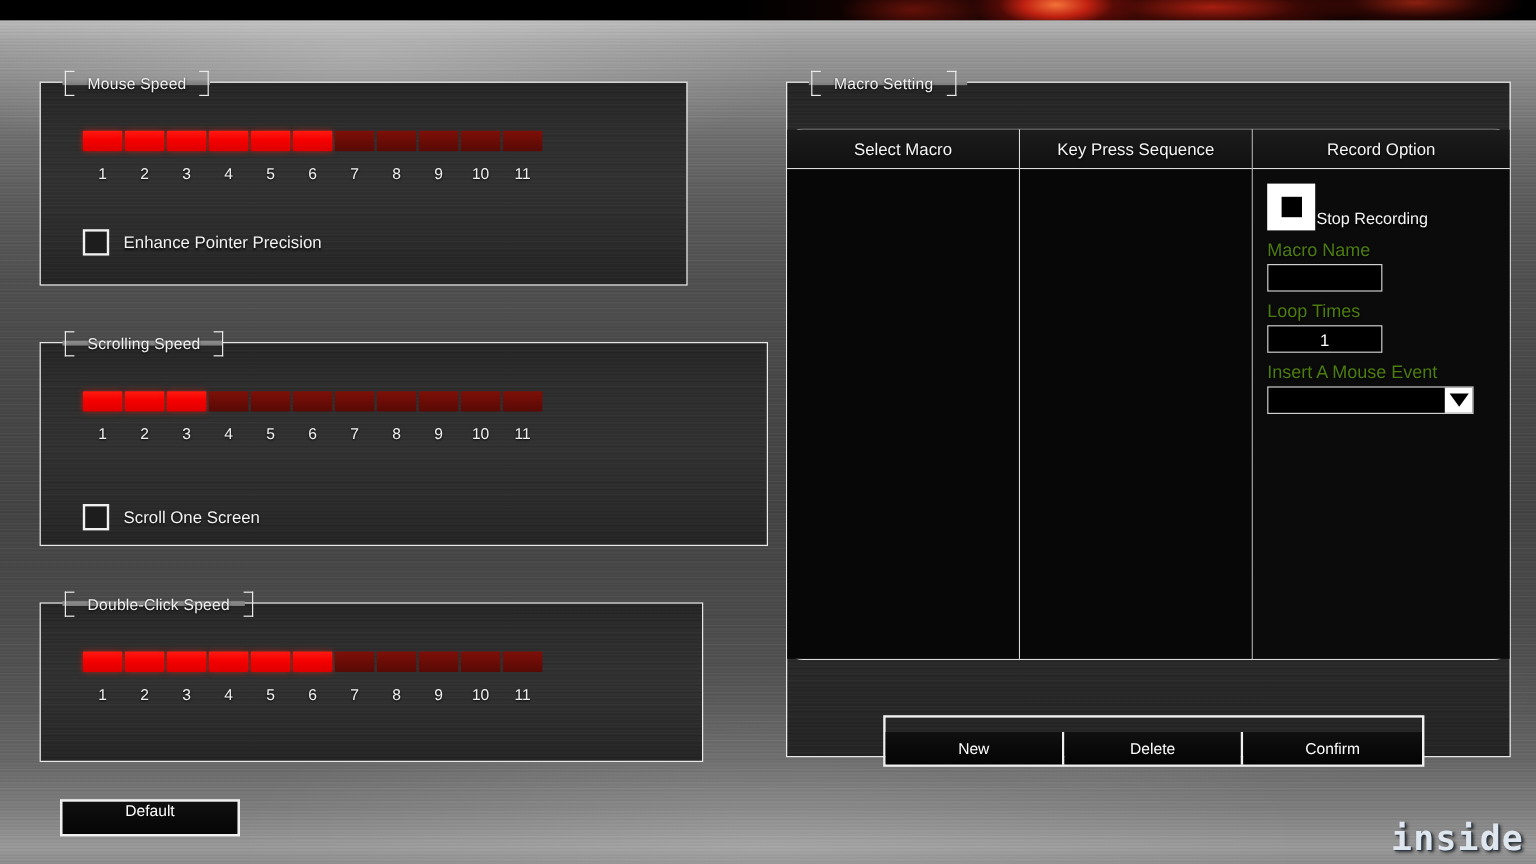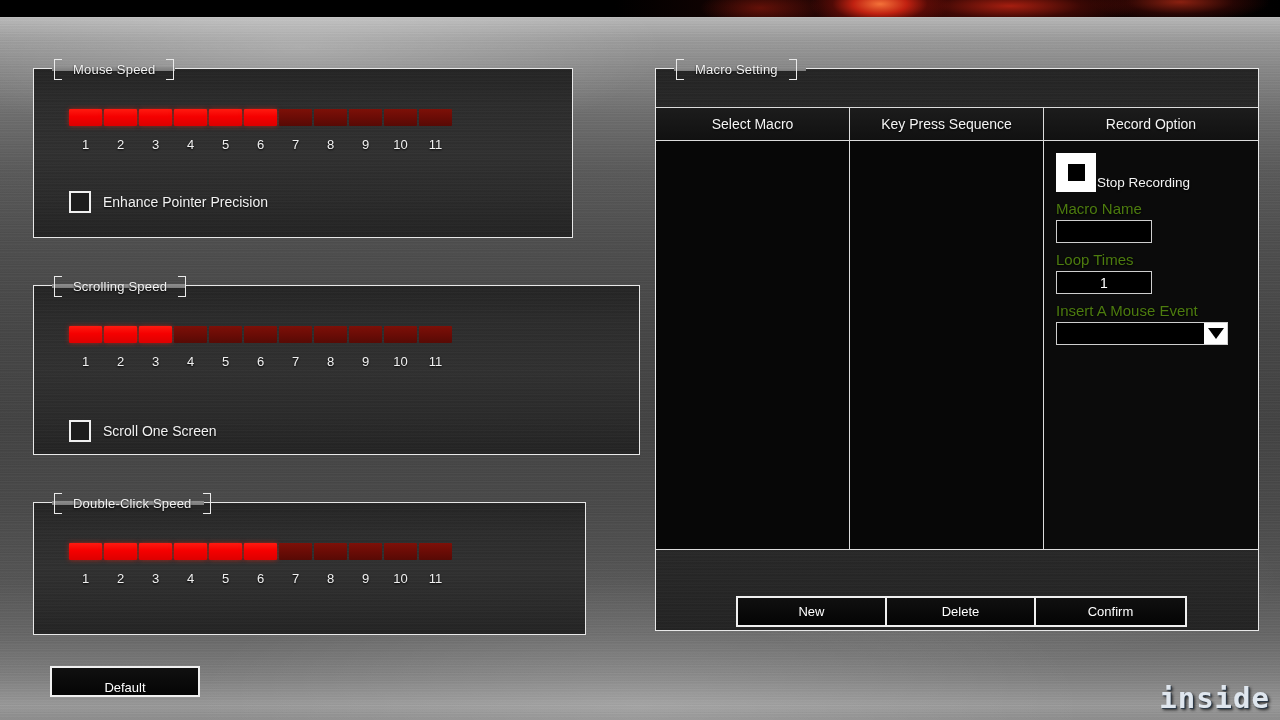--- a/index.html
+++ b/index.html
@@ -176,31 +176,32 @@
   
   .btn-default {
     position: absolute;
     left: 50px; top: 666px;
     width: 150px; height: 31px;
     border: 2px solid #f0f0f0;
     background: linear-gradient(180deg, #101010, #050505);
     color: #fff;
     font-size: 13px;
     display: flex;
-    align-items: flex-end;
+    align-items: flex-start;
     justify-content: center;
     cursor: pointer;
   }
 
   
   .macro-table {
     position: absolute;
     left: 0; top: 0;
     width: 100%;
     display: flex;
+    border-radius: 13px;
   }
   .mcol { border-right: 1px solid #dcdcdc; }
   .mcol:last-child { border-right: none; }
   .mhead {
     height: 33px;
     border-bottom: 1px solid #dcdcdc;
     display: flex;
     align-items: center;
     justify-content: center;
     color: #f4f4f4;
@@ -306,20 +307,21 @@
     width: 149px;
     height: 27px;
     background: linear-gradient(180deg, #101010, #040404);
     color: #fff;
     font-size: 13px;
     display: flex;
     align-items: center;
     justify-content: center;
     border-right: 2px solid #f0f0f0;
     cursor: pointer;
+    margin-top: 12px;
   }
   .mbtn:last-child { border-right: none; }
 
   
   .watermark {
     position: absolute;
     right: 10px; bottom: 8px;
     text-align: right;
     line-height: 0.94;
     pointer-events: none;

